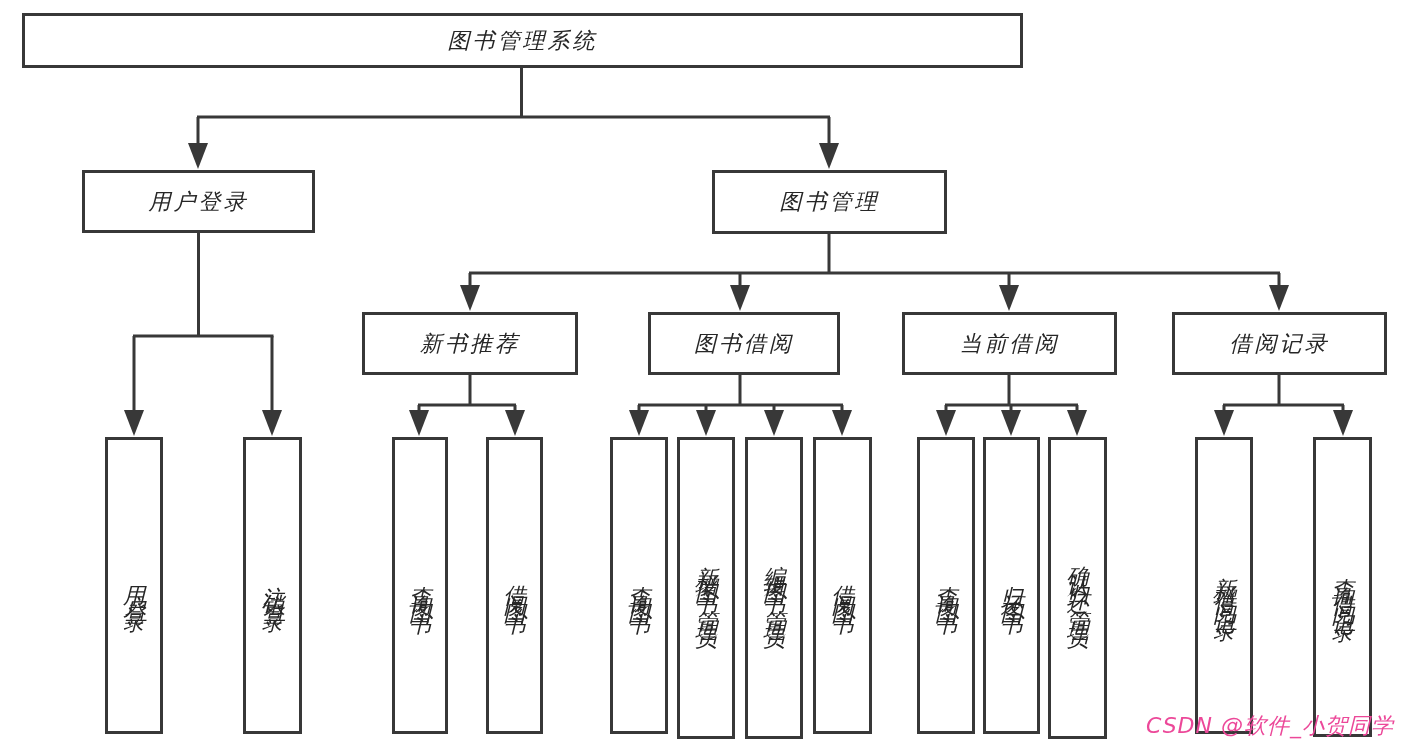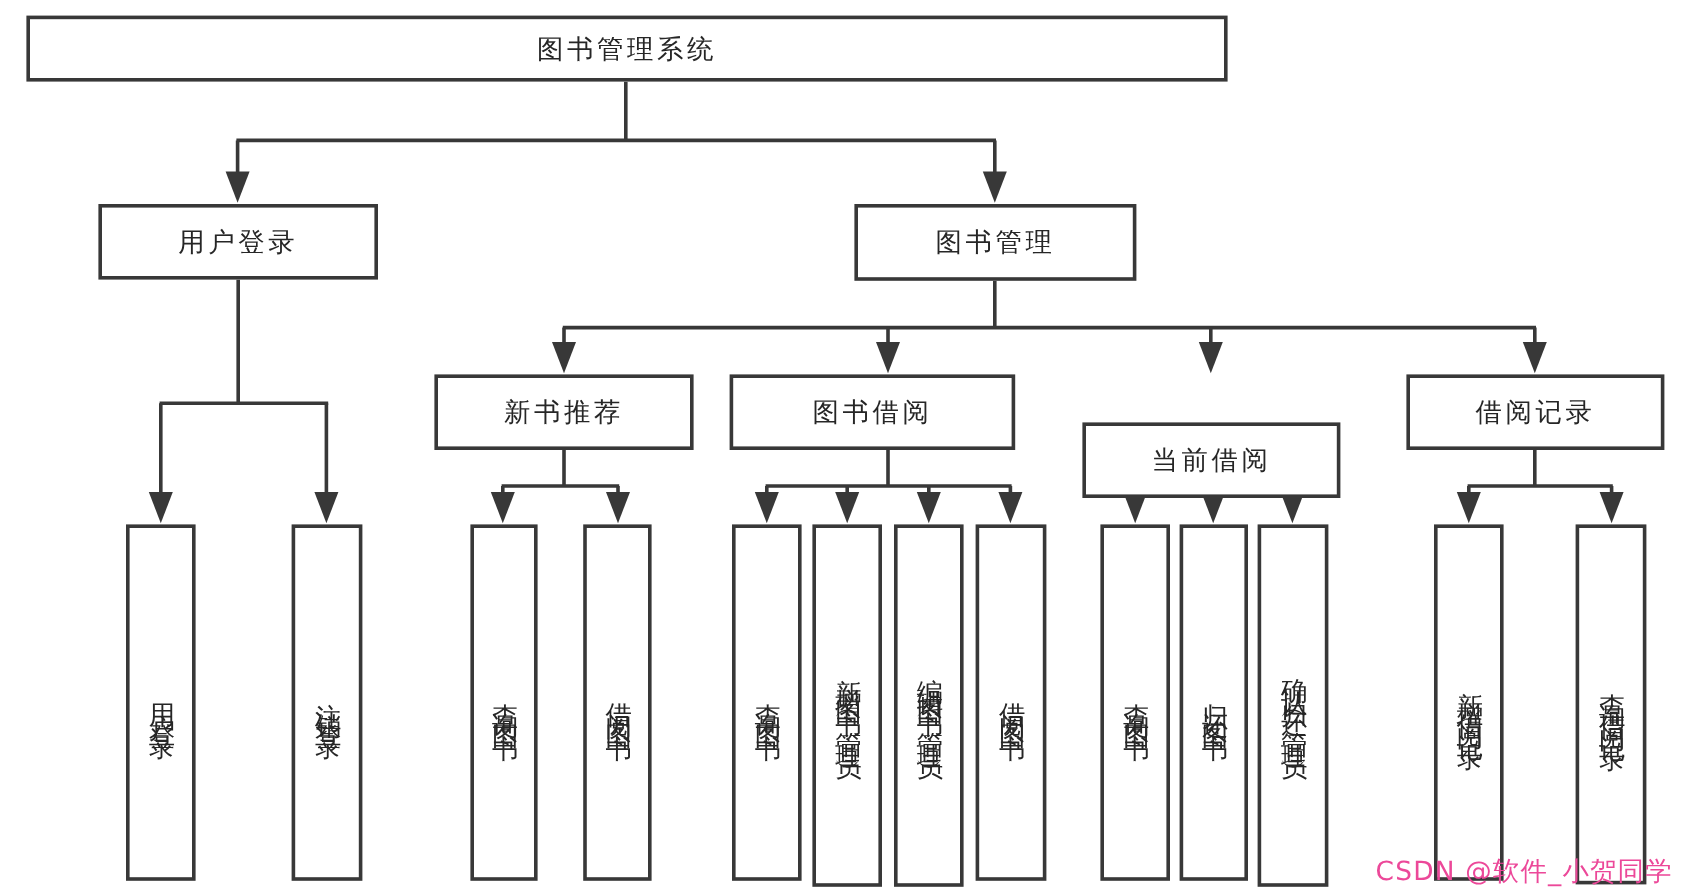--- a/index.html
+++ b/index.html
@@ -8,20 +8,21 @@
     background: #ffffff;
   }
   .stage {
     position: relative;
     width: 1405px;
     height: 747px;
     background: #ffffff;
     overflow: hidden;
     font-family: "DejaVu Sans", "Liberation Sans", sans-serif;
     color: #262626;
+    font-style: italic;
   }
   .connectors {
     position: absolute;
     left: 0;
     top: 0;
     width: 1405px;
     height: 747px;
   }
   .hnode {
     position: absolute;
@@ -121,24 +122,24 @@
   <div class="hnode" style="left:82px; top:170px; width:233px; height:63px;">
     <span>用户登录</span>
   </div>
   <div class="hnode" style="left:712px; top:170px; width:235px; height:64px;justify-content:center;">
     <span>图书管理</span>
   </div>
 
   <div class="hnode" style="left:362px; top:312px; width:216px; height:63px;">
     <span>新书推荐</span>
   </div>
-  <div class="hnode" style="left:608px; top:312px; width:238px; height:63px;text-align:center;">
+  <div class="hnode" style="left:648px; top:312px; width:192px; height:63px;text-align:center;">
     <span>图书借阅</span>
   </div>
-  <div class="hnode" style="left:902px; top:312px; width:215px; height:63px;margin-top:40px;">
+  <div class="hnode" style="left:902px; top:312px; width:215px; height:63px;">
     <span>当前借阅</span>
   </div>
   <div class="hnode" style="left:1172px; top:312px; width:215px; height:63px;">
     <span>借阅记录</span>
   </div>
 
   <div class="vnode" style="left:105px; top:437px; width:58px; height:297px;">
     <span>用户登录</span>
   </div>
   <div class="vnode" style="left:243px; top:437px; width:59px; height:297px;">

